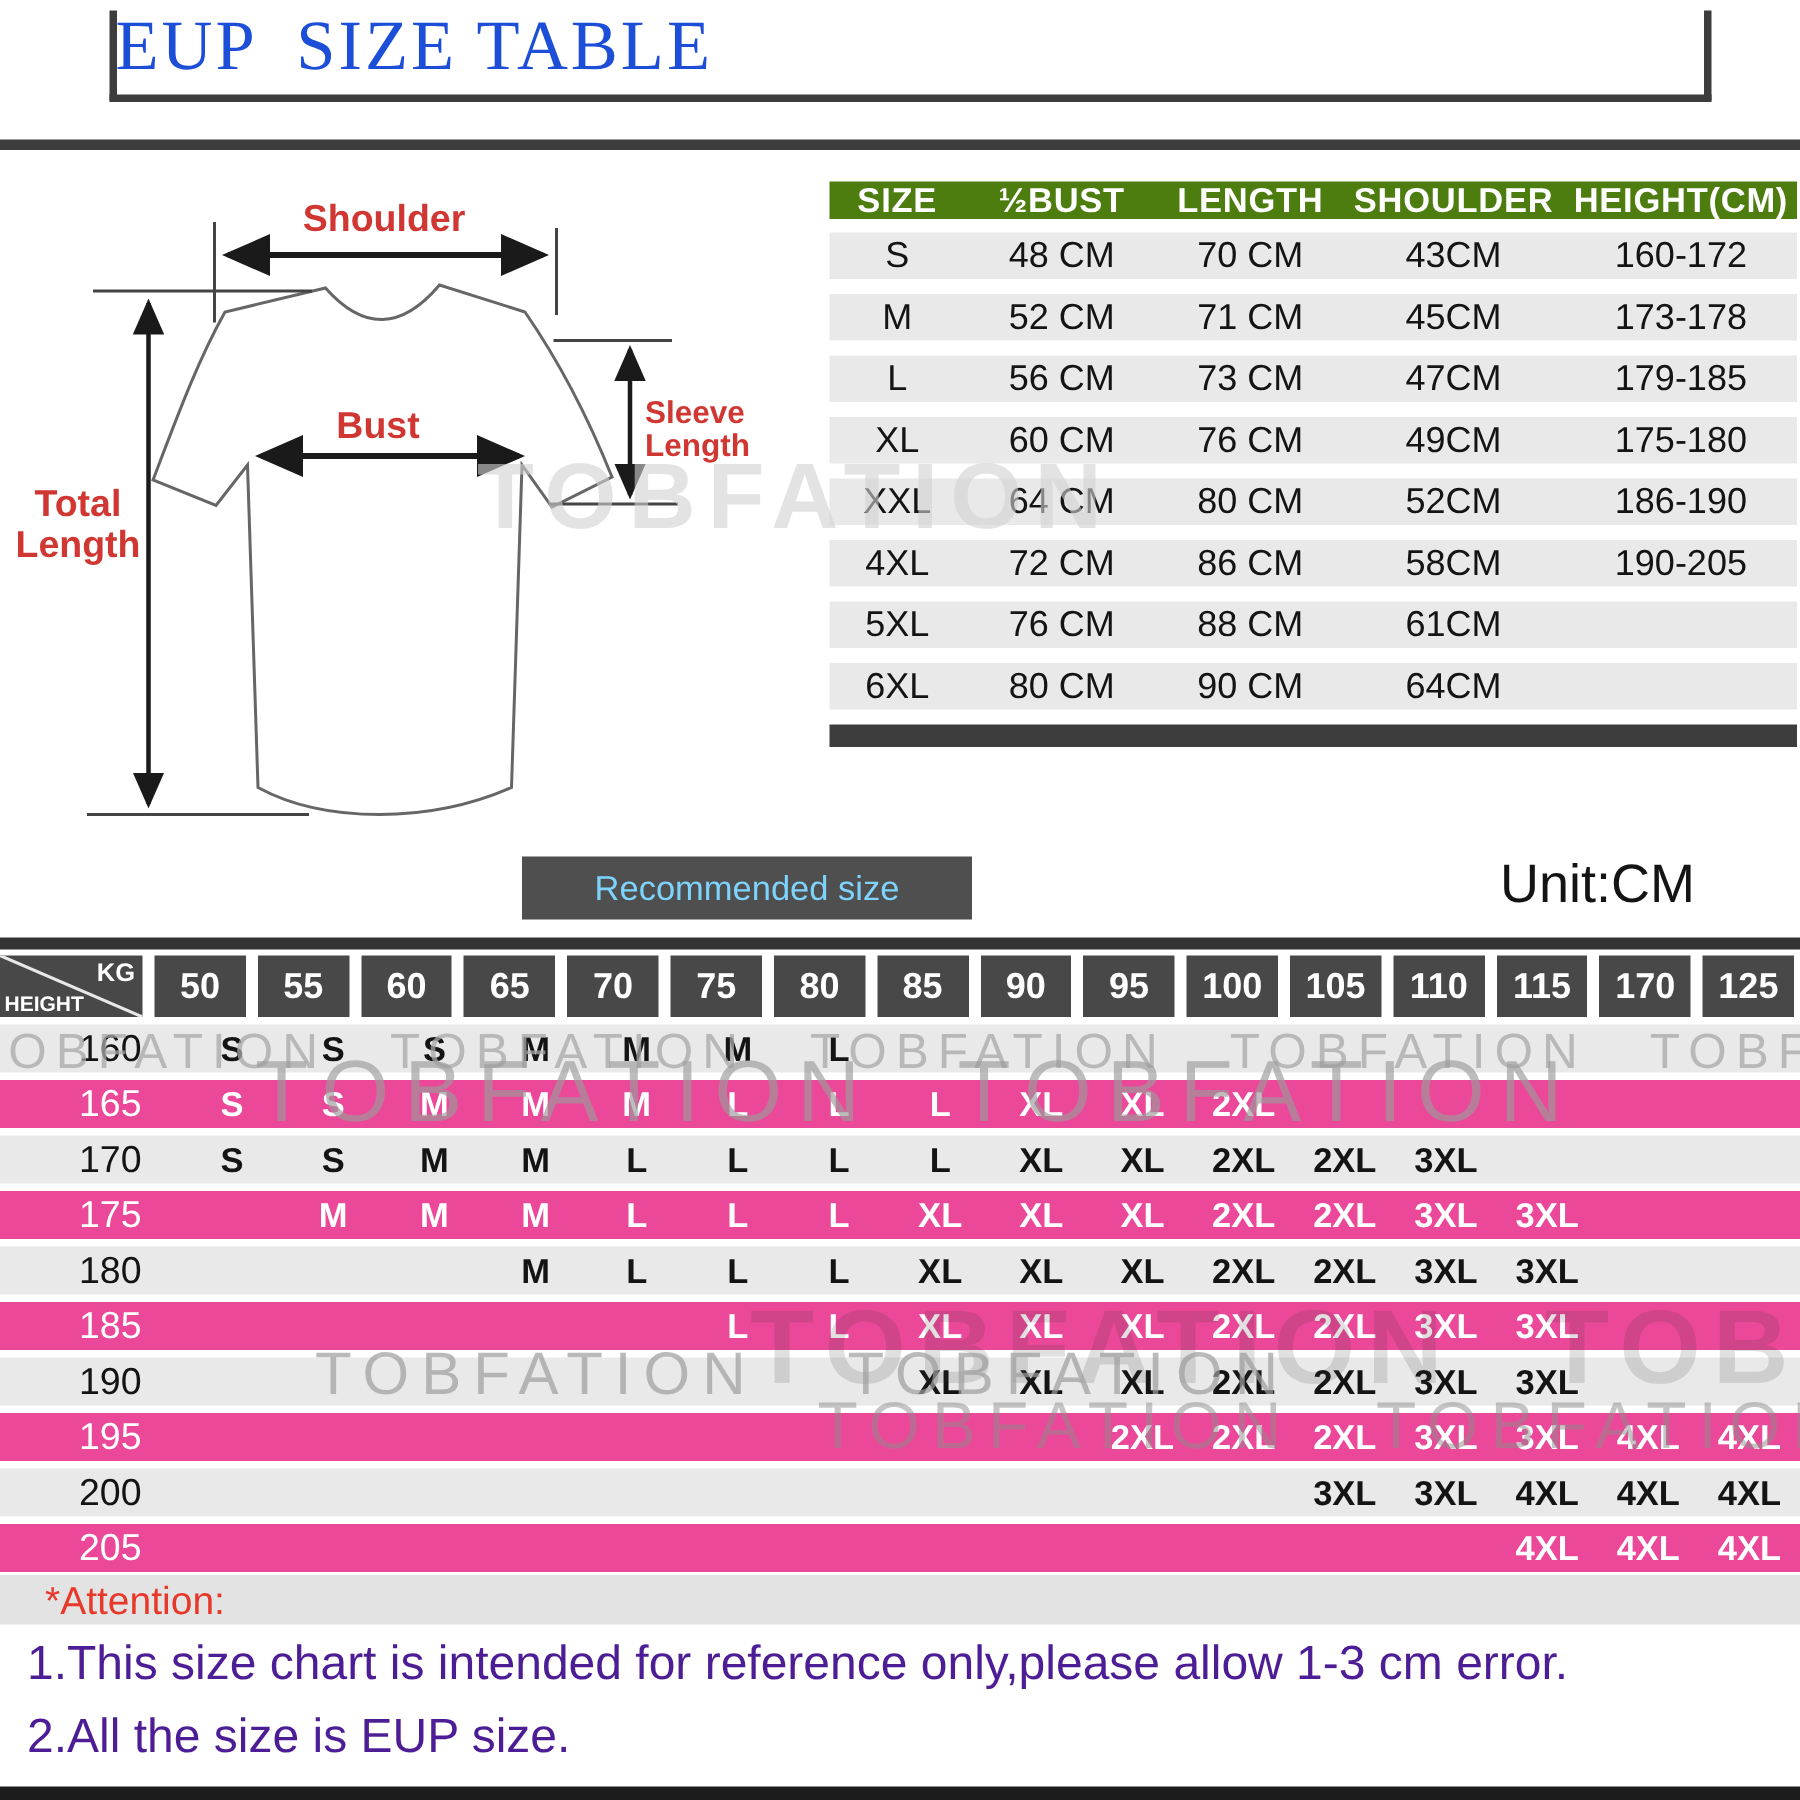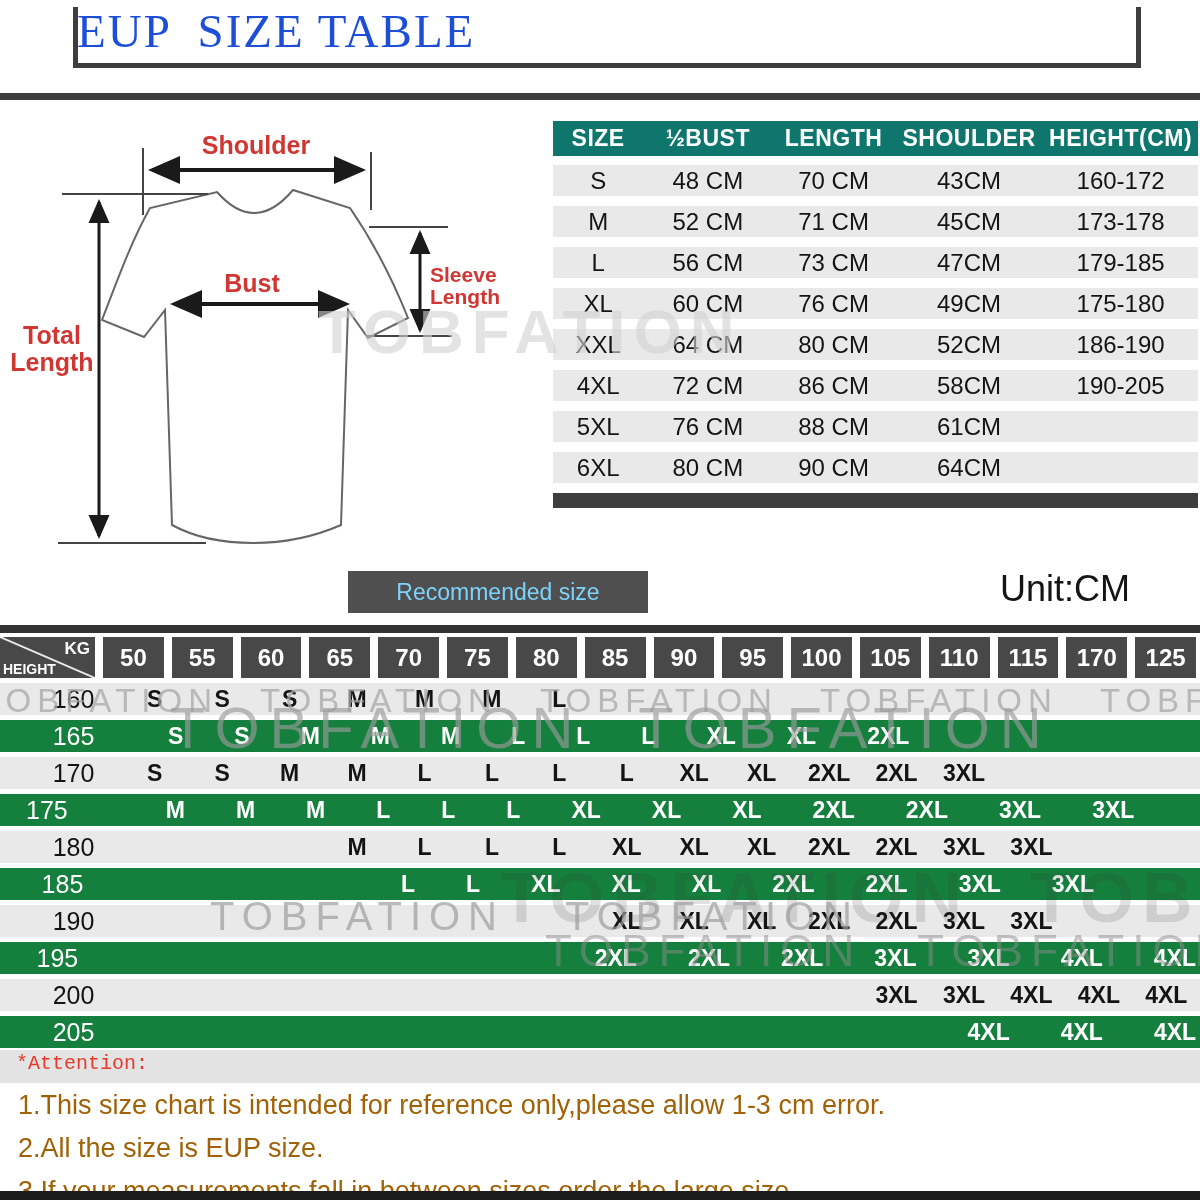--- a/index.html
+++ b/index.html
@@ -5,21 +5,21 @@
   html,body{margin:0;padding:0;background:#fff;}
   .page{position:relative;width:1200px;height:1200px;background:#fff;overflow:hidden;
         font-family:"Liberation Sans",sans-serif;}
   
   .tbox-line{position:absolute;background:#3d3d3d;z-index:2;}
   .page-title{position:absolute;left:77px;top:4px;width:1060px;
               font-family:Liberation Serif, serif;font-size:47px;color:#1d4ed8;
               letter-spacing:2px;white-space:pre;z-index:2;}
   
   .size-table{position:absolute;left:553px;top:121px;width:645px;z-index:2;}
-  .st-header{display:flex;align-items:center;height:35px;background:#0f766e;}
+  .st-header{display:flex;align-items:center;height:25px;background:#4d7c0f;}
   .st-cell{text-align:center;}
   .st-header .st-cell{color:#fff;font-weight:700;font-size:23px;letter-spacing:0.5px;}
   .st-row{display:flex;align-items:center;height:31px;background:#e9e9e9;margin-bottom:10px;
           font-size:24px;color:#141414;}
   #st-rows{margin-top:9px;}
   .c0{width:14%;} .c1{width:20%;} .c2{width:19%;} .c3{width:23%;} .c4{width:24%;}
   .st-footer-bar{height:15px;background:#3d3d3d;}
   
   .rec-bar{position:absolute;left:348px;top:571px;width:300px;height:42px;background:#4f4f4f;
            color:#7dd3fc;font-size:23px;text-align:center;line-height:42px;z-index:2;}
@@ -28,21 +28,21 @@
   
   .mx-top-bar{position:absolute;left:0;top:625px;width:1200px;height:8px;background:#333;z-index:2;}
   .mx-header{position:absolute;left:0;top:637px;width:1200px;height:41px;display:flex;z-index:2;}
   .mx-corner{width:95px;background:#484848;position:relative;margin-right:4px;}
   .mx-corner svg{position:absolute;left:0;top:0;}
   .mx-hcell{flex:1;margin:0 4px;background:#484848;color:#fff;font-weight:700;font-size:24px;
             display:flex;align-items:center;justify-content:center;}
   #mx-rows{position:absolute;left:0;top:683px;width:1200px;z-index:2;}
   .mx-row{display:flex;height:32px;margin-bottom:5px;align-items:center;}
   .mx-row.light{background:#e9e9e9;color:#141414;}
-  .mx-row.dark{background:#15803d;color:#fff;gap:43px;}
+  .mx-row.dark{background:#ec4899;color:#fff;}
   .mx-label{width:95px;text-align:center;font-size:25px;padding-left:26px;}
   .mx-cell{flex:1;margin:0 4px;text-align:center;font-weight:700;font-size:23px;}
   
   .wm{position:absolute;z-index:3;pointer-events:none;white-space:nowrap;overflow:hidden;
       font-weight:700;}
   .wm-diagram{left:318px;top:296px;font-size:62px;color:#d2d2d2;opacity:.6;letter-spacing:8px;width:560px;}
   .wm-row160{left:-20px;top:682px;width:1220px;font-size:33px;color:#a8a8a8;opacity:.75;
              letter-spacing:6px;font-weight:400;}
   .wm-row160 span{margin-right:42px;}
   .wm-row165{left:170px;top:694px;width:1030px;font-size:58px;color:#9b9b9b;opacity:.65;
@@ -52,23 +52,23 @@
              letter-spacing:8px;}
   .wm-row185 span{margin-right:60px;}
   .wm-row190{left:210px;top:894px;width:900px;font-size:40px;color:#9e9e9e;opacity:.7;
              letter-spacing:8px;font-weight:400;}
   .wm-row190 span{margin-right:60px;}
   .wm-row195{left:545px;top:926px;width:655px;font-size:44px;color:#8d8d8d;opacity:.5;
              letter-spacing:8px;font-weight:400;}
   .wm-row195 span{margin-right:55px;}
   
   .att-band{position:absolute;left:0;top:1050px;width:1200px;height:33px;background:#e3e3e3;z-index:2;}
-  .att-title{position:absolute;left:16px;top:2px;font-size:20px;color:#e8382a;font-family:Liberation Mono, monospace;}
+  .att-title{position:absolute;left:30px;top:2px;font-size:26px;color:#e8382a;}
   #att-notes{position:absolute;left:18px;top:1090px;z-index:2;}
-  .att-note{font-size:27px;color:#a16207;margin-bottom:12px;}
+  .att-note{font-size:32px;color:#4c1d95;margin-bottom:12px;}
   .bottom-bar{position:absolute;left:0;top:1191px;width:1200px;height:9px;background:#1c1c1c;z-index:2;}
   
   .diagram{position:absolute;left:0;top:110px;z-index:2;}
   .diag-label{fill:#d03732;font-weight:700;font-family:"Liberation Sans",sans-serif;}
 </style>
 </head>
 <body>
 
 <div class="page">
 

